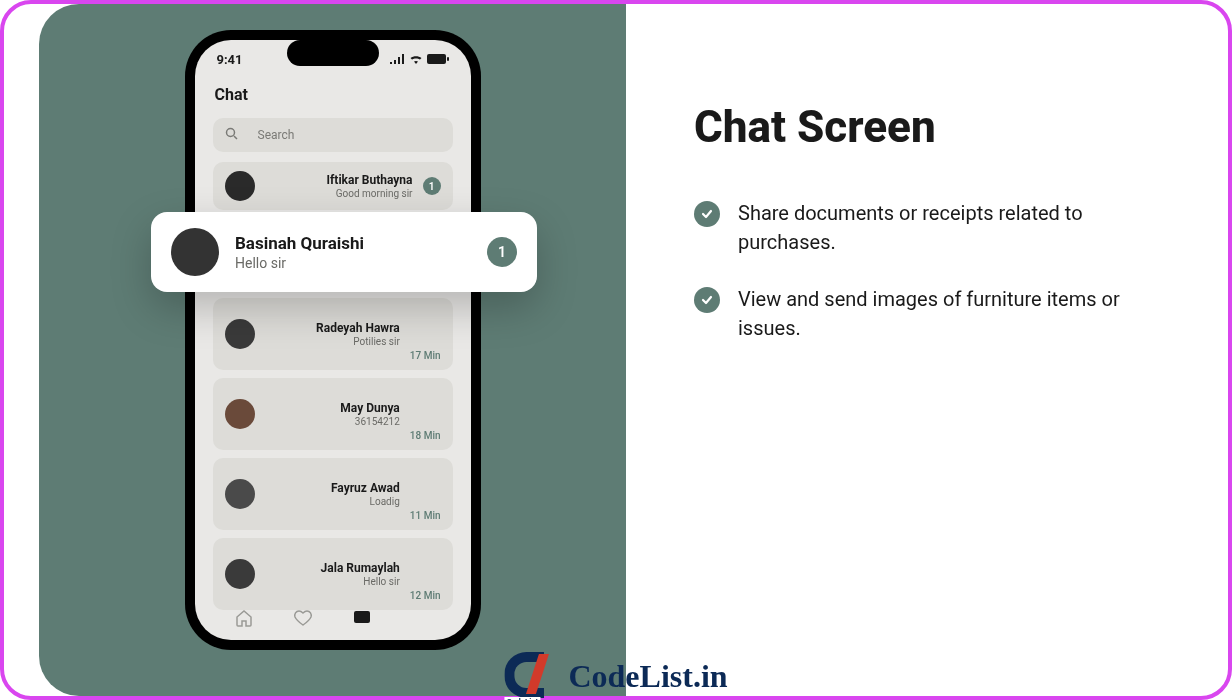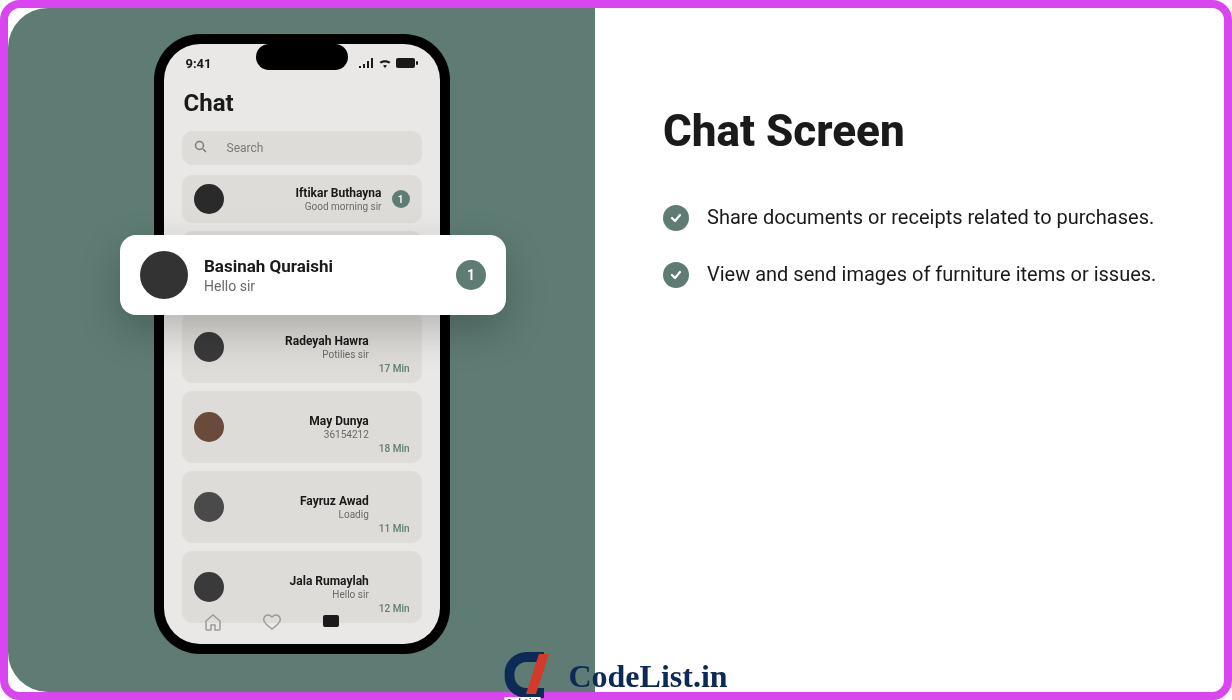--- a/index.html
+++ b/index.html
@@ -7,24 +7,25 @@
   width: 1232px;
   height: 700px;
   font-family: -apple-system, BlinkMacSystemFont, "Segoe UI", Roboto, sans-serif;
   background: #fff;
   position: relative;
   overflow: hidden;
 }
 .frame {
   position: absolute;
   inset: 0;
-  border: 8px solid #d946ef;
-  border-radius: 20px;
+  border: 4px solid #d946ef;
+  border-radius: 31px;
   overflow: hidden;
   display: flex;
+  padding-left: 35px;
 }
 .left-panel {
   width: 587px;
   height: 100%;
   background: #5e7c74;
   border-radius: 40px 0 0 40px;
   position: relative;
   display: flex;
   justify-content: center;
   padding-top: 26px;
@@ -65,21 +66,21 @@
   display: flex;
   justify-content: space-between;
   align-items: center;
   padding: 12px 22px 0;
   font-size: 13px;
   font-weight: 700;
   color: #1a1a1a;
 }
 .status-right { display: flex; gap: 4px; align-items: center; }
 .chat-header {
-  font-size: 24px;
+  font-size: 16px;
   font-weight: 700;
   color: #1a1a1a;
   padding: 18px 20px 14px;
 }
 .search-bar {
   margin: 0 18px 10px;
   background: #dddcd8;
   border-radius: 10px;
   padding: 9px 12px;
   display: flex;
@@ -111,21 +112,21 @@
 .chat-meta { font-size: 10px; color: #5e7c74; font-weight: 500; margin-top: 43px; }
 .badge-small {
   width: 18px; height: 18px;
   background: #5e7c74;
   border-radius: 50%;
   display: flex; align-items: center; justify-content: center;
   color: #fff; font-size: 10px; font-weight: 600;
 }
 .highlight-card {
   position: absolute;
-  top: 227px;
+  top: 208px;
   left: 112px;
   width: 386px;
   background: #fff;
   border-radius: 16px;
   box-shadow: 0 16px 40px rgba(0,0,0,0.22);
   padding: 16px 20px;
   display: flex;
   align-items: center;
   gap: 16px;
   z-index: 20;

